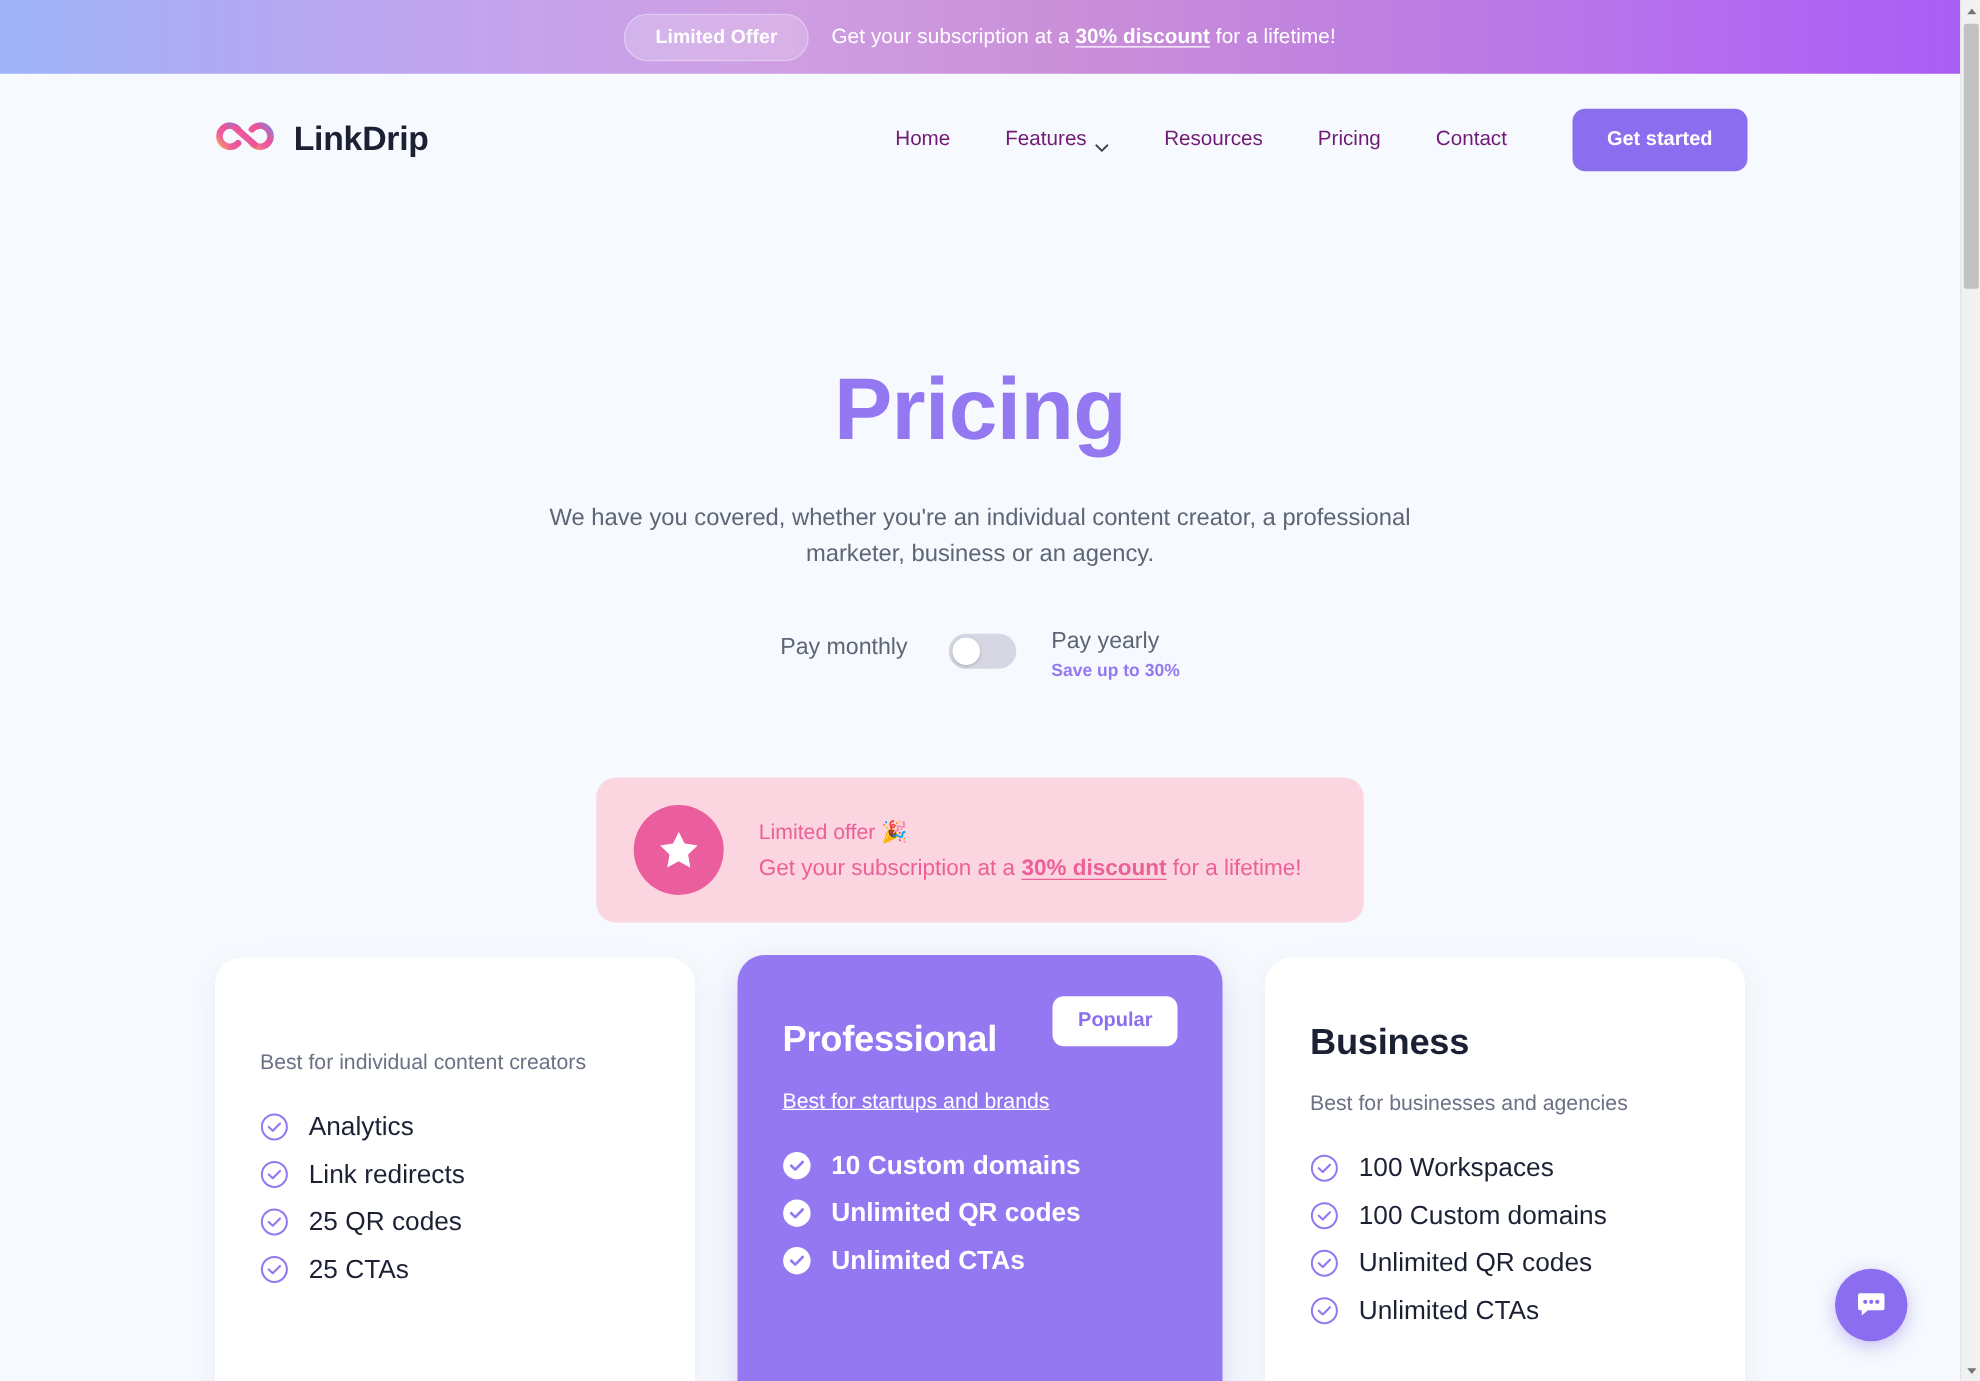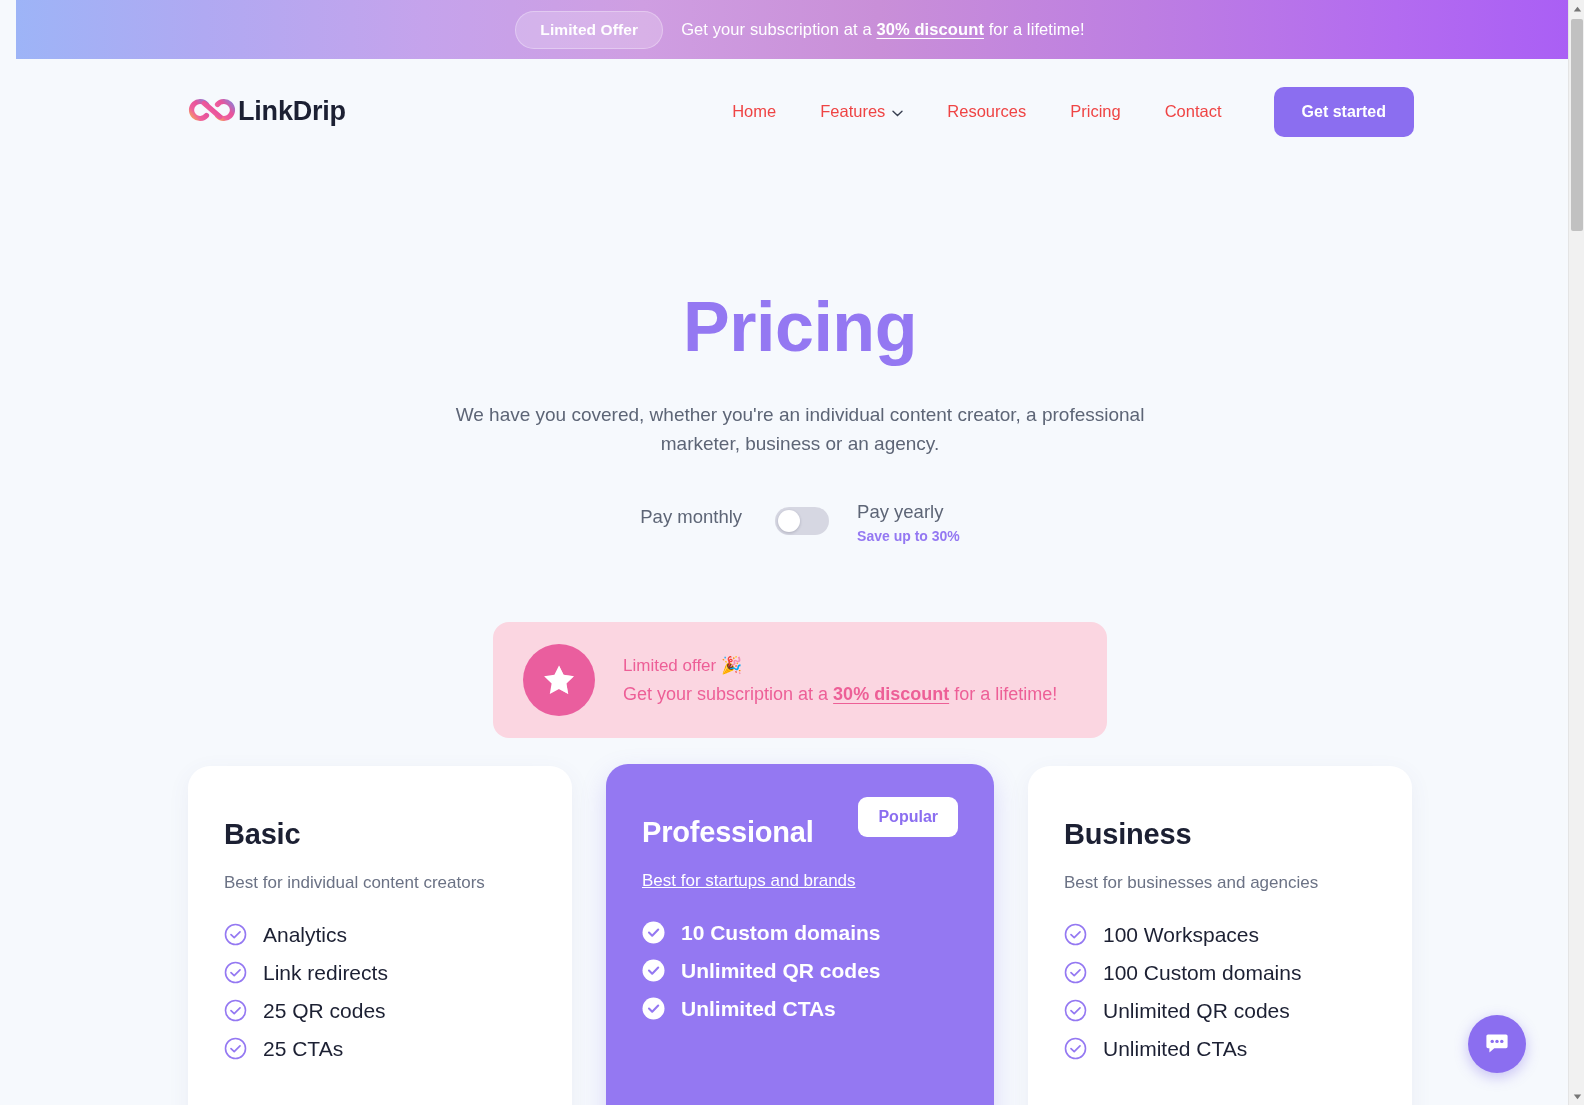--- a/index.html
+++ b/index.html
@@ -9,21 +9,21 @@
     font-family: "Liberation Sans", sans-serif;
   }
   body { background: #f6f9fd; }
 
   .viewport {
     position: relative;
     width: 1584px; height: 1105px;
     overflow: hidden;
   }
   .page {
-    position: absolute; left: 16px; top: 0;
+    position: absolute; left: 0; top: 0;
     width: 1568px; height: 1105px;
     background: #f6f9fd;
     overflow: hidden;
   }
 
   
   .promo-bar {
     position: relative;
     height: 59px;
     width: 1568px;
@@ -63,32 +63,32 @@
   }
 
   
   .site-header {
     height: 105px;
     padding: 0 170px 0 170px;
     display: flex;
     align-items: center;
     justify-content: space-between;
   }
-  .brand { display: flex; align-items: center; }
+  .brand { display: flex; align-items: center; gap: 13px; }
   .brand-name {
     font-size: 27px; font-weight: bold; color: #1c2033;
     letter-spacing: -.2px;
   }
   .nav { display: flex; align-items: center; gap: 0; }
   .nav a, .nav .nav-item {
-    color: #ef4444;
+    color: #701a75;
     font-size: 16.5px;
     text-decoration: none;
     padding: 10px 22px;
-    display: flex; gap: 7px;
+    display: flex; align-items: center; gap: 7px;
     white-space: nowrap;
   }
   .chev {
     width: 11px; height: 7px;
     display: inline-block;
   }
   .cta-btn {
     background: #8b6ef0;
     color: #fff;
     font-size: 16px;
@@ -348,21 +348,20 @@
       </span>
       <span class="offer-lines">
         <div class="offer-l1">Limited offer 🎉</div>
         <div class="offer-l2"><span>Get your subscription at a </span><span class="hl">30% discount</span><span> for a lifetime!</span></div>
       </span>
     </div>
 
     <div class="cards">
 
       <div class="card">
-        <h3>Basic</h3>
         <div class="tagline">Best for individual content creators</div>
         <ul class="feat-list">
           <li>
             <span class="tick">
               <svg width="23" height="23" viewBox="0 0 23 23">
                   <circle cx="11.5" cy="11.5" r="10" fill="none" stroke="#9478f2" stroke-width="1.6"></circle>
                   <path d="M7 11.6 L10.2 14.6 L16 8.8" fill="none" stroke="#9478f2" stroke-width="1.7" stroke-linecap="round" stroke-linejoin="round"></path>
                 </svg>
             </span>
             <span>Analytics</span>

